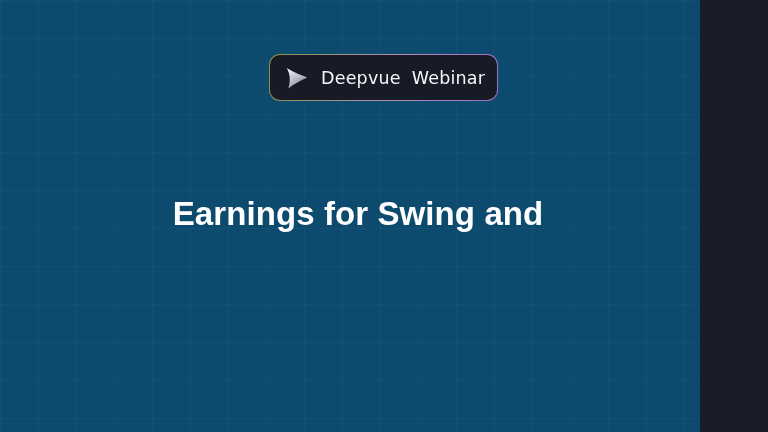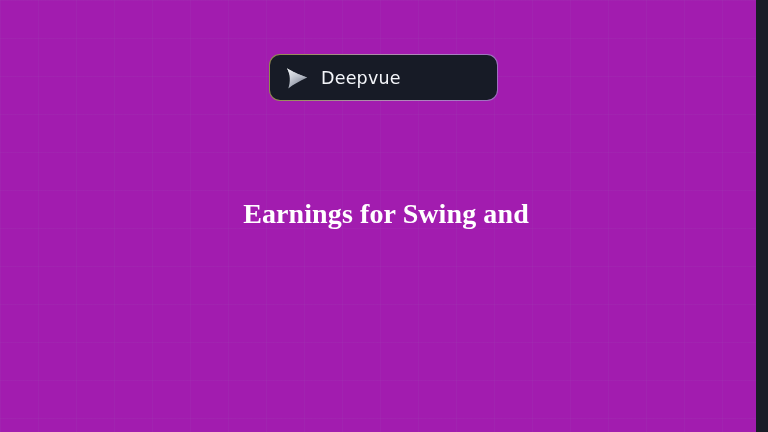--- a/index.html
+++ b/index.html
@@ -10,23 +10,23 @@
     width: 768px;
     height: 432px;
     overflow: hidden;
     background: #191d28;
     font-family: "Liberation Sans", sans-serif;
     -webkit-font-smoothing: antialiased;
   }
 
   #slide {
     position: relative;
-    width: 756px;
+    width: 700px;
     height: 432px;
-    background-color: #a21caf;
+    background-color: #0c4a6e;
     overflow: hidden;
   }
 
   
   #grid {
     position: absolute;
     inset: 0;
     background-image:
       linear-gradient(to right, rgba(150,165,200,0.055) 1px, transparent 1px),
       linear-gradient(to bottom, rgba(150,165,200,0.055) 1px, transparent 1px);
@@ -88,25 +88,25 @@
   }
 
   
   .title {
     position: absolute;
     left: 16px;
     right: 0;
     top: 192px;
     text-align: center;
     color: #ffffff;
-    font-size: 28px;
+    font-size: 33px;
     line-height: 43px;
     font-weight: 700;
     letter-spacing: 0.1px;
-    font-family: Liberation Serif, serif;
+    font-family: Liberation Sans, sans-serif;
   }
   .title-line { display: block; }
 </style>
 </head>
 <body>
 
 <div id="slide">
 
   <div id="grid"></div>
 
@@ -126,20 +126,21 @@
               <stop offset="0%" stop-color="#f2f4f7"></stop>
               <stop offset="100%" stop-color="#a7adb9"></stop>
             </linearGradient>
           </defs>
           <path d="M5.0 5.2 C10.2 8.4 15.6 11.0 25.2 14.6 C17.0 18.4 11.4 21.6 6.3 25.4 C8.6 18.8 8.4 11.6 5.0 5.2 Z" fill="url(#lgrad)"></path>
           <path d="M5.0 5.2 C10.2 8.4 15.6 11.0 25.2 14.6 C18.6 15.4 12.2 14.0 7.6 11.2 C7.0 9.2 6.2 7.1 5.0 5.2 Z" fill="url(#lgrad2)" opacity="0.85"></path>
         </svg>
 
         <div class="badge-text">
           <span>Deepvue</span>
+          <span>Webinar</span>
         </div>
 
       </div>
     </div>
   </div>
 
   <div class="title">
     <span class="title-line">Earnings for Swing and</span>
   </div>
 

